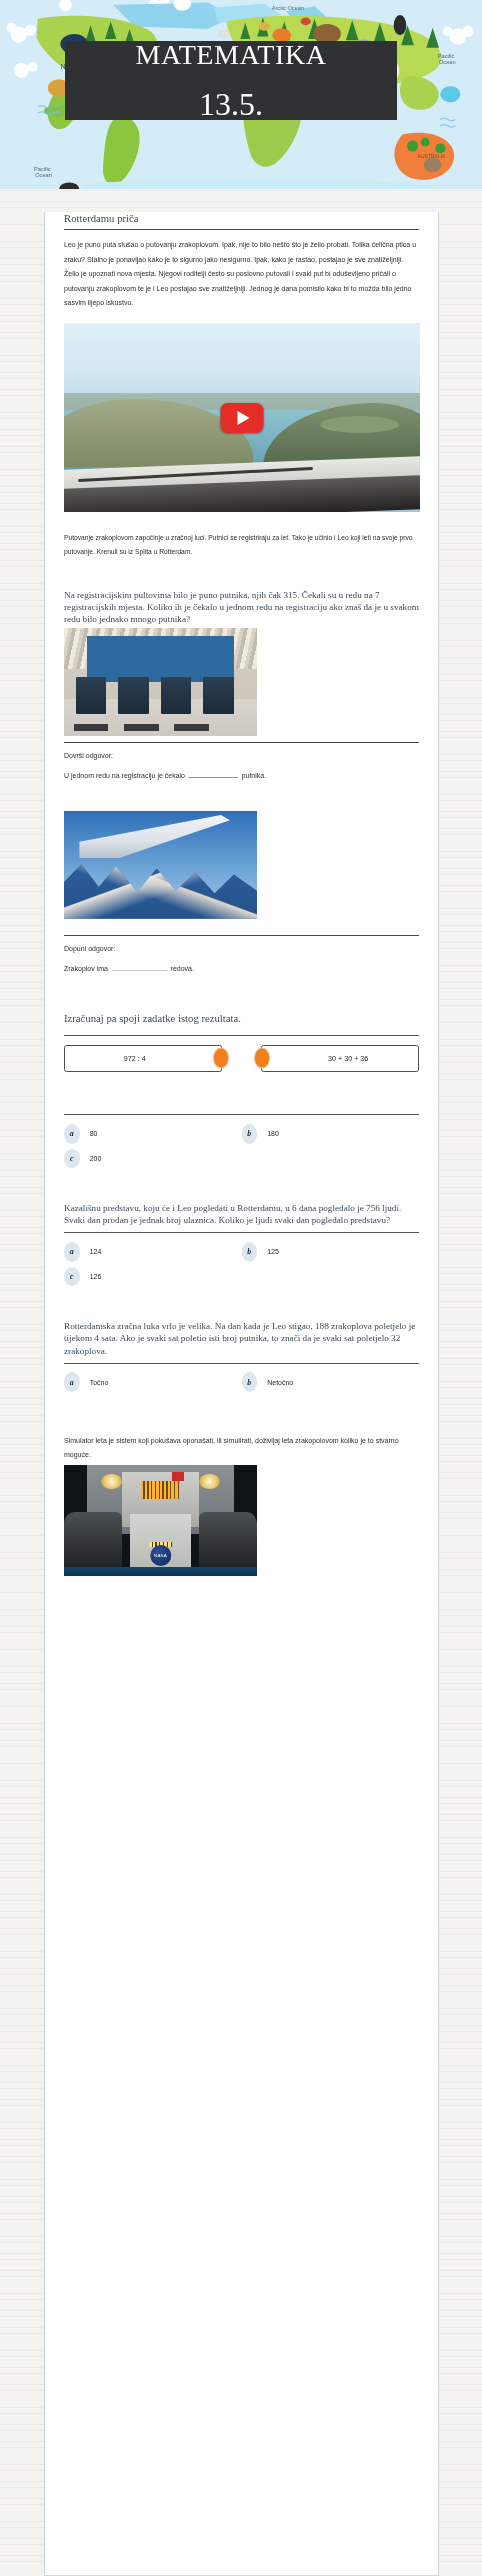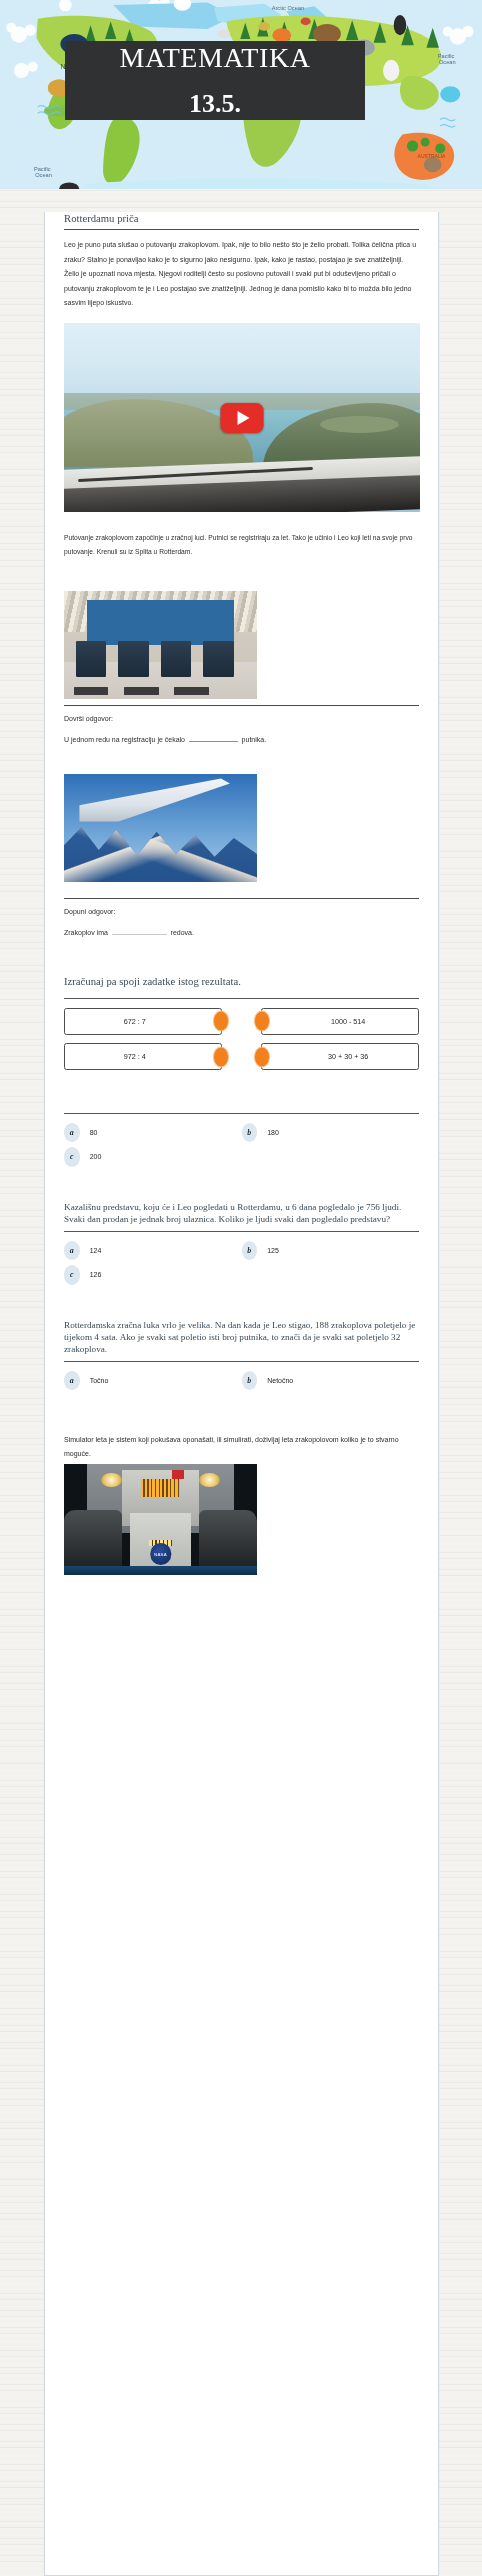--- a/index.html
+++ b/index.html
@@ -24,32 +24,32 @@
     position: relative;
     width: 483px;
     height: 189px;
     overflow: hidden;
     background: #cfeaf6;
   }
   .hero-map { position:absolute; inset:0; }
   .hero-title-box {
     position: absolute;
     left: 65px; top: 41px;
-    width: 300px; height: 79px;
+    width: 332px; height: 79px;
     background: #2f3133;
     display: flex;
     flex-direction: column;
     align-items: center;
     justify-content: center;
     color: #fff;
     font-family: "Liberation Serif", serif;
     line-height: 1.0;
   }
   .hero-title-box .t1 { font-size: 28px; letter-spacing: 0.6px; }
-  .hero-title-box .t2 { font-size: 26px; margin-top: 19px; font-weight: bold; }
+  .hero-title-box .t2 { font-size: 32px; margin-top: 19px; }
 
   
   .sheet {
     position: relative;
     margin: 0 auto;
     width: 395px;
     background: #ffffff;
     border: 0.6px solid #cfd8e0;
     border-top: none;
     box-shadow: 0 0.6px 1.3px rgba(0,0,0,.08);
@@ -367,20 +367,21 @@
         <div class="tri"></div>
       </div>
     </div>
     <div class="spacer-m"></div>
     <p class="caption">Putovanje zrakoplovom započinje u zračnoj luci. Putnici se registriraju za let. Tako je učinio i Leo koji leti na svoje prvo putovanje. Krenuli su iz Splita u Rotterdam.</p>
   </div>
 
   <div class="spacer-l"></div>
 
   <div class="block">
+    <p class="q-text">Na registracijskim pultovima bilo je puno putnika, njih čak 315. Čekali su u redu na 7 registracijskih mjesta. Koliko ih je čekalo u jednom redu na registraciju ako znaš da je u svakom redu bilo jednako mnogo putnika?</p>
     <div class="photo ph-airport">
       <div class="ceil"></div>
       <div class="scr"></div>
       <div class="floor"></div>
       <div class="kiosk k1"></div>
         <div class="kiosk k2"></div>
       <div class="kiosk k3"></div>
         <div class="kiosk k4"></div>
       <div class="mat m1"></div>
         <div class="mat m2"></div>
@@ -413,30 +414,20 @@
     </div>
   </div>
 
   <div class="spacer-l"></div>
 
   <div class="block">
     <p class="title-sm">Izračunaj pa spoji zadatke istog rezultata.</p>
     <hr class="rule-thin">
     <div class="pairs">
 
-      <div class="pair-row">
-        <div class="pair-card left">
-          <span>672 : 7</span>
-          <span class="dot"></span>
-        </div>
-        <div class="pair-card right">
-          <span class="dot"></span>
-          <span>1000 - 514</span>
-        </div>
-      </div>
 
       <div class="pair-row">
         <div class="pair-card left">
           <span>972 : 4</span>
           <span class="dot"></span>
         </div>
         <div class="pair-card right">
           <span class="dot"></span>
           <span>30 + 30 + 36</span>
         </div>

